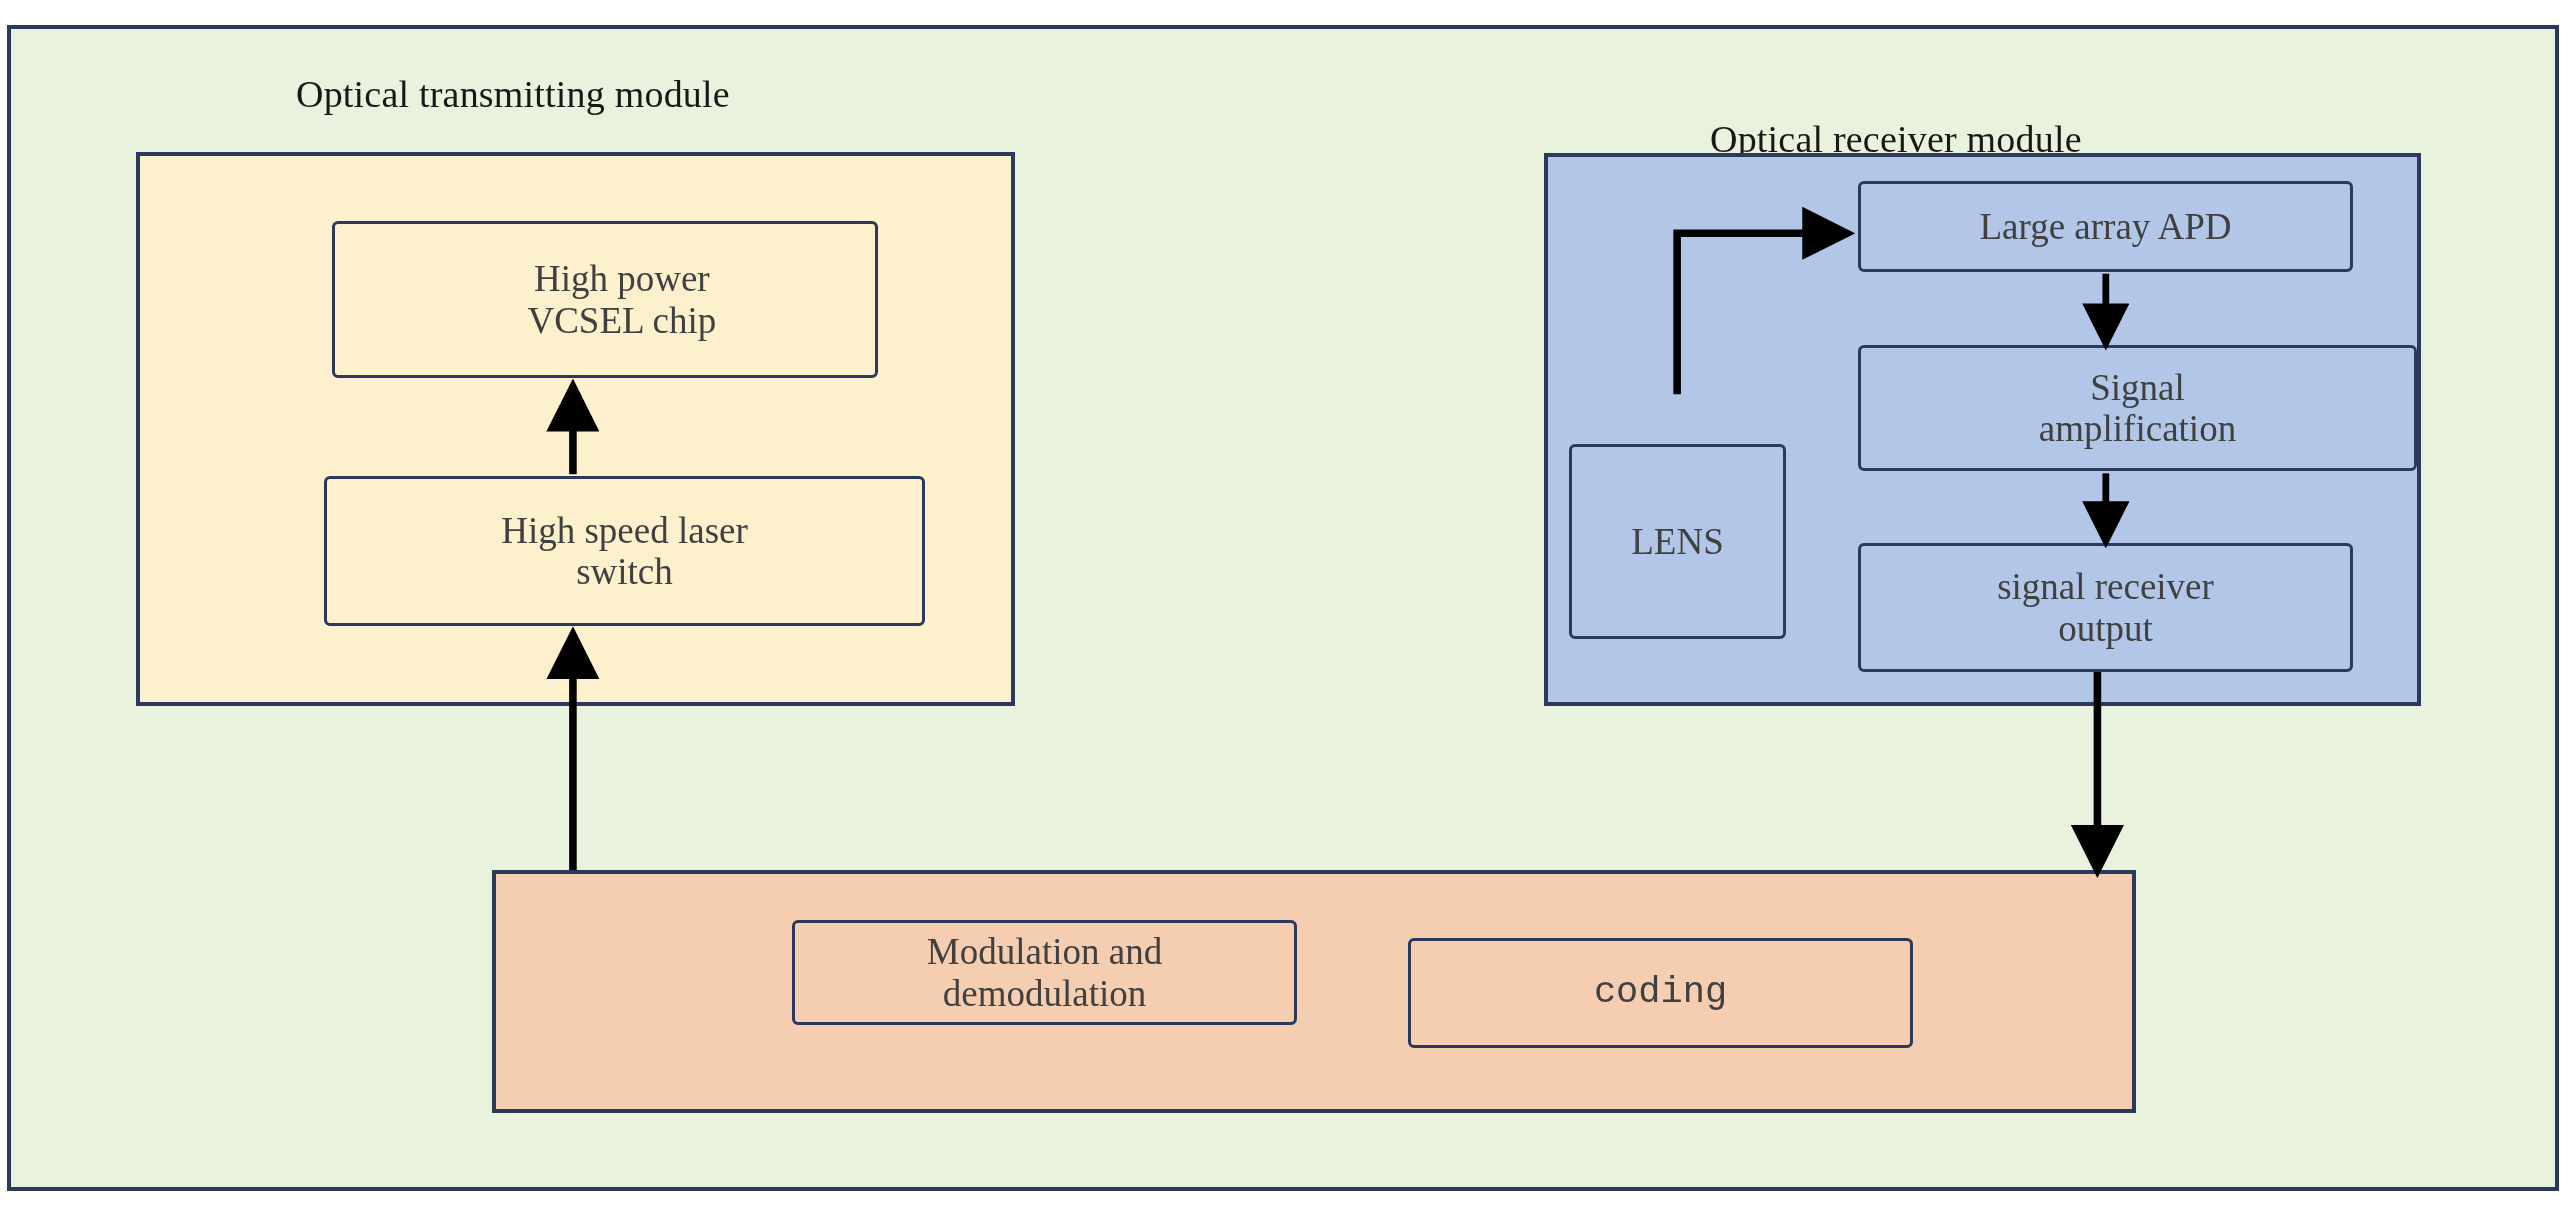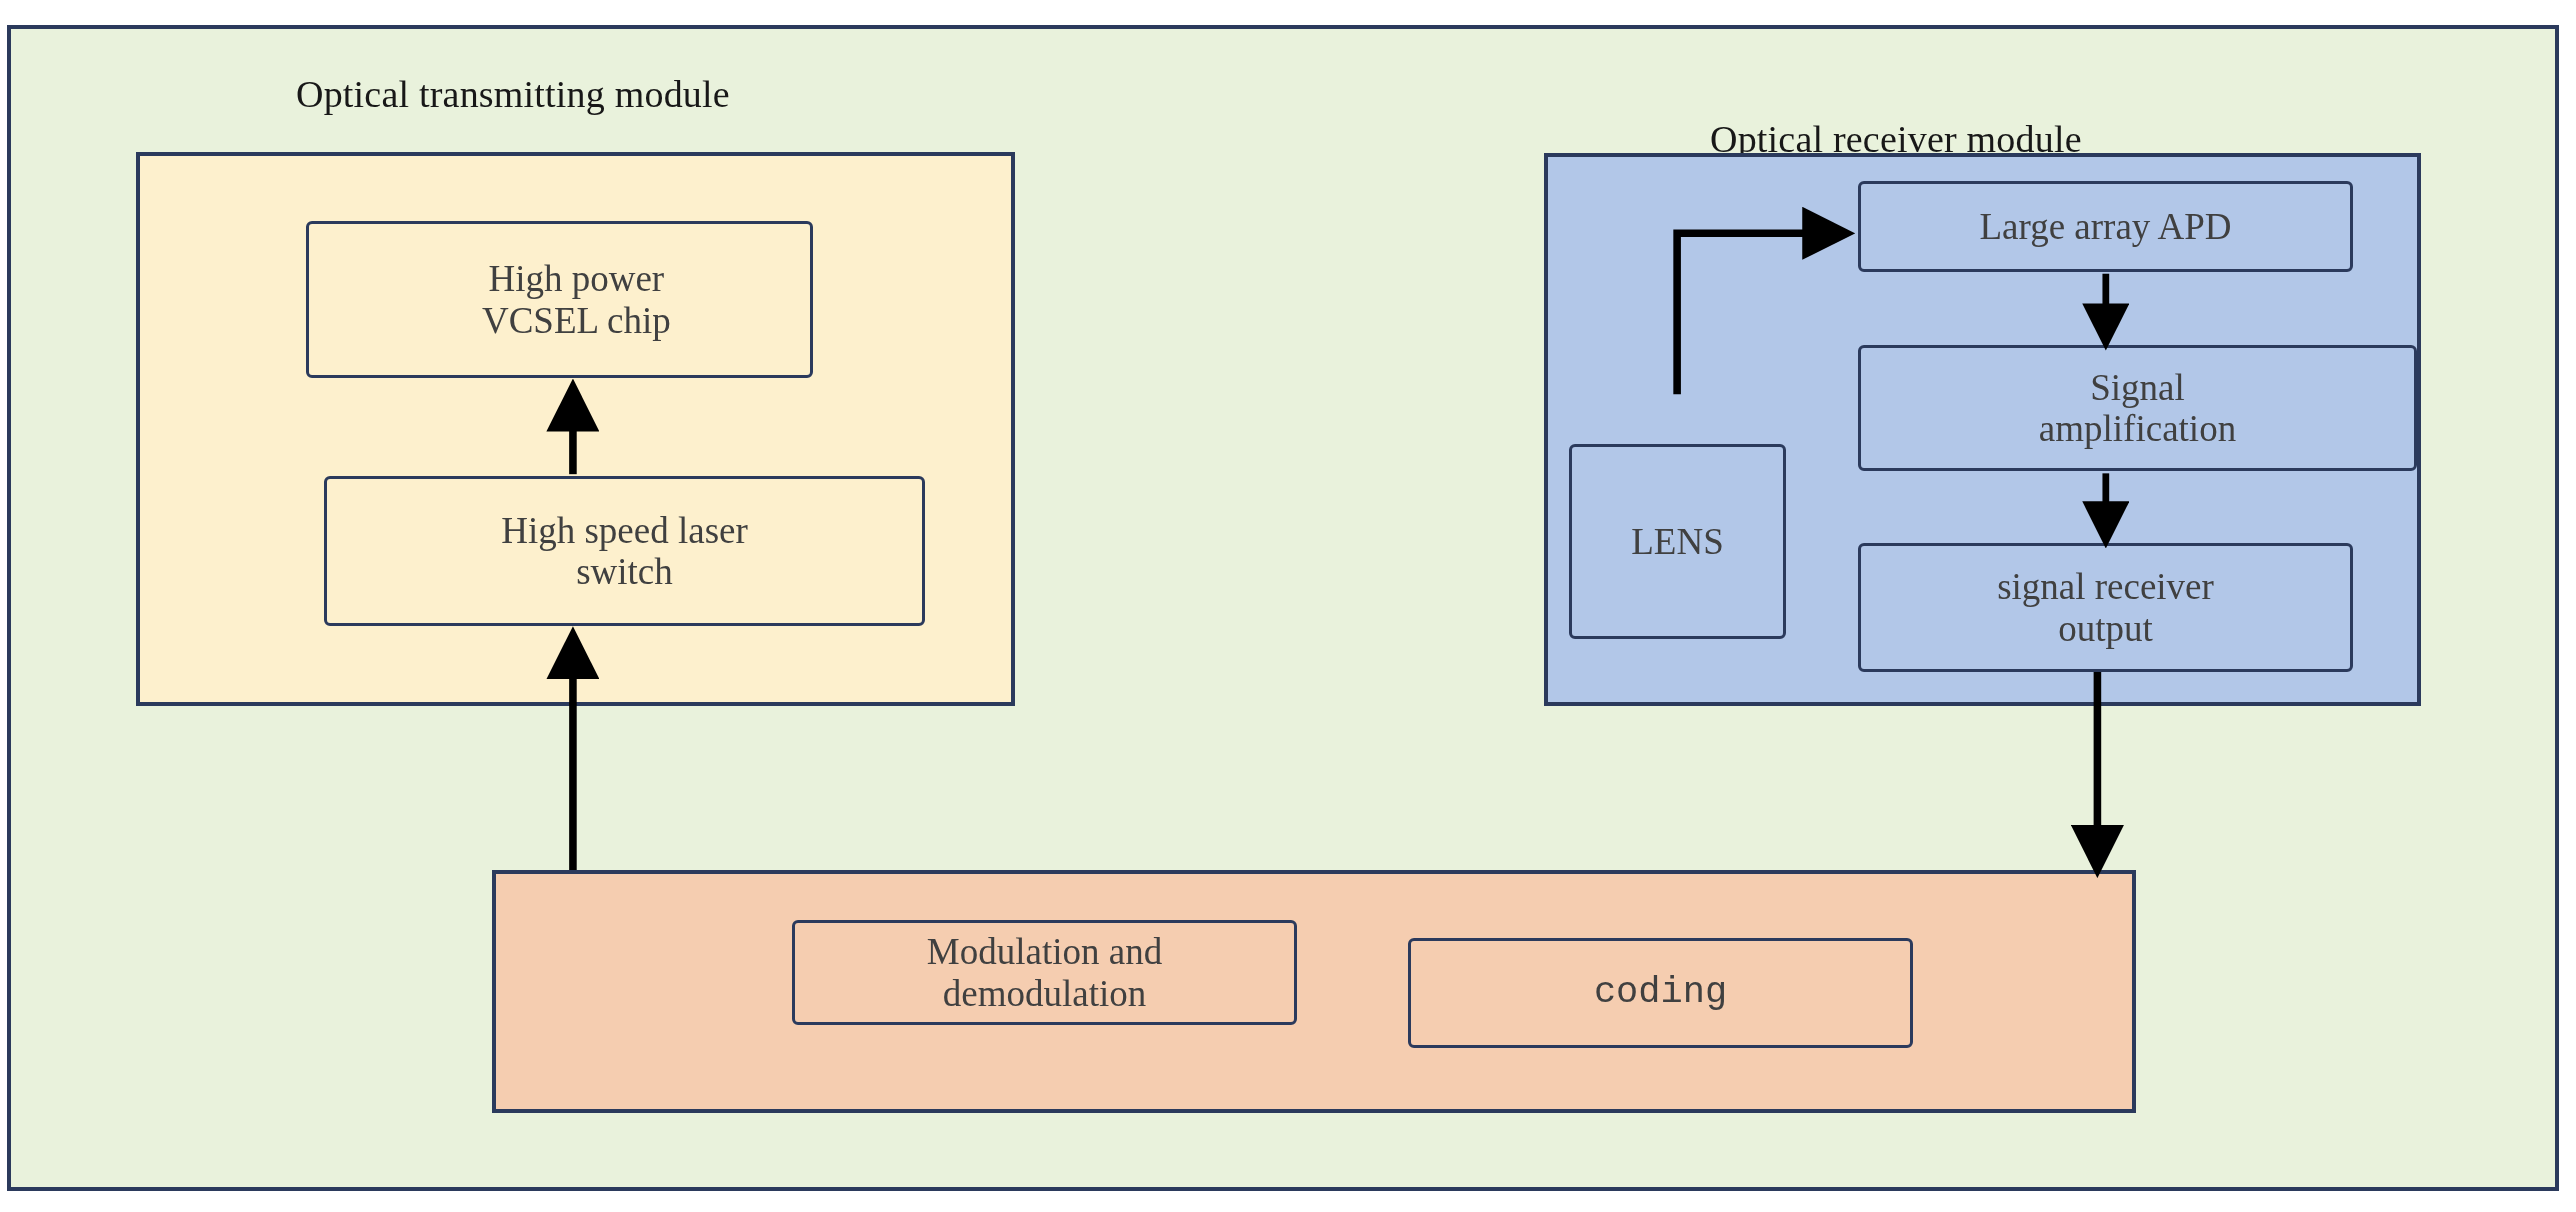--- a/index.html
+++ b/index.html
@@ -85,21 +85,21 @@
     font-size: 37px;
     line-height: 1.12;
     color: #404040;
     padding: 3.4px 8.4px;
   }
   .node-yellow { background: #fdf0cd; }
   .node-blue   { background: #b2c7e8; }
   .node-orange { background: #f5cdb0; }
 
   
-  #node-vcsel        { left: 306px;  top: 221px;  width: 507px; height: 157px; padding-left: 42px; }
+  #node-vcsel        { left: 332px;  top: 221px;  width: 546px; height: 157px; padding-left: 42px; }
   #node-laser-switch { left: 324px;  top: 476px;  width: 601px; height: 150px; }
   
   #node-apd          { left: 1858px; top: 181px;  width: 495px; height: 91px; }
   #node-lens         { left: 1569px; top: 396px;  width: 217px; height: 195px; margin-top: 48px; }
   #node-signal-amp   { left: 1858px; top: 345px;  width: 559px; height: 126px; justify-content: center; }
   #node-detect-out   { left: 1858px; top: 543px;  width: 495px; height: 129px; }
   
   #node-modulation   { left: 792px;  top: 920px; width: 505px; height: 105px; }
   #node-coding       { left: 1408px; top: 938px; width: 505px; height: 110px; font-family: Liberation Mono, monospace; }
 

